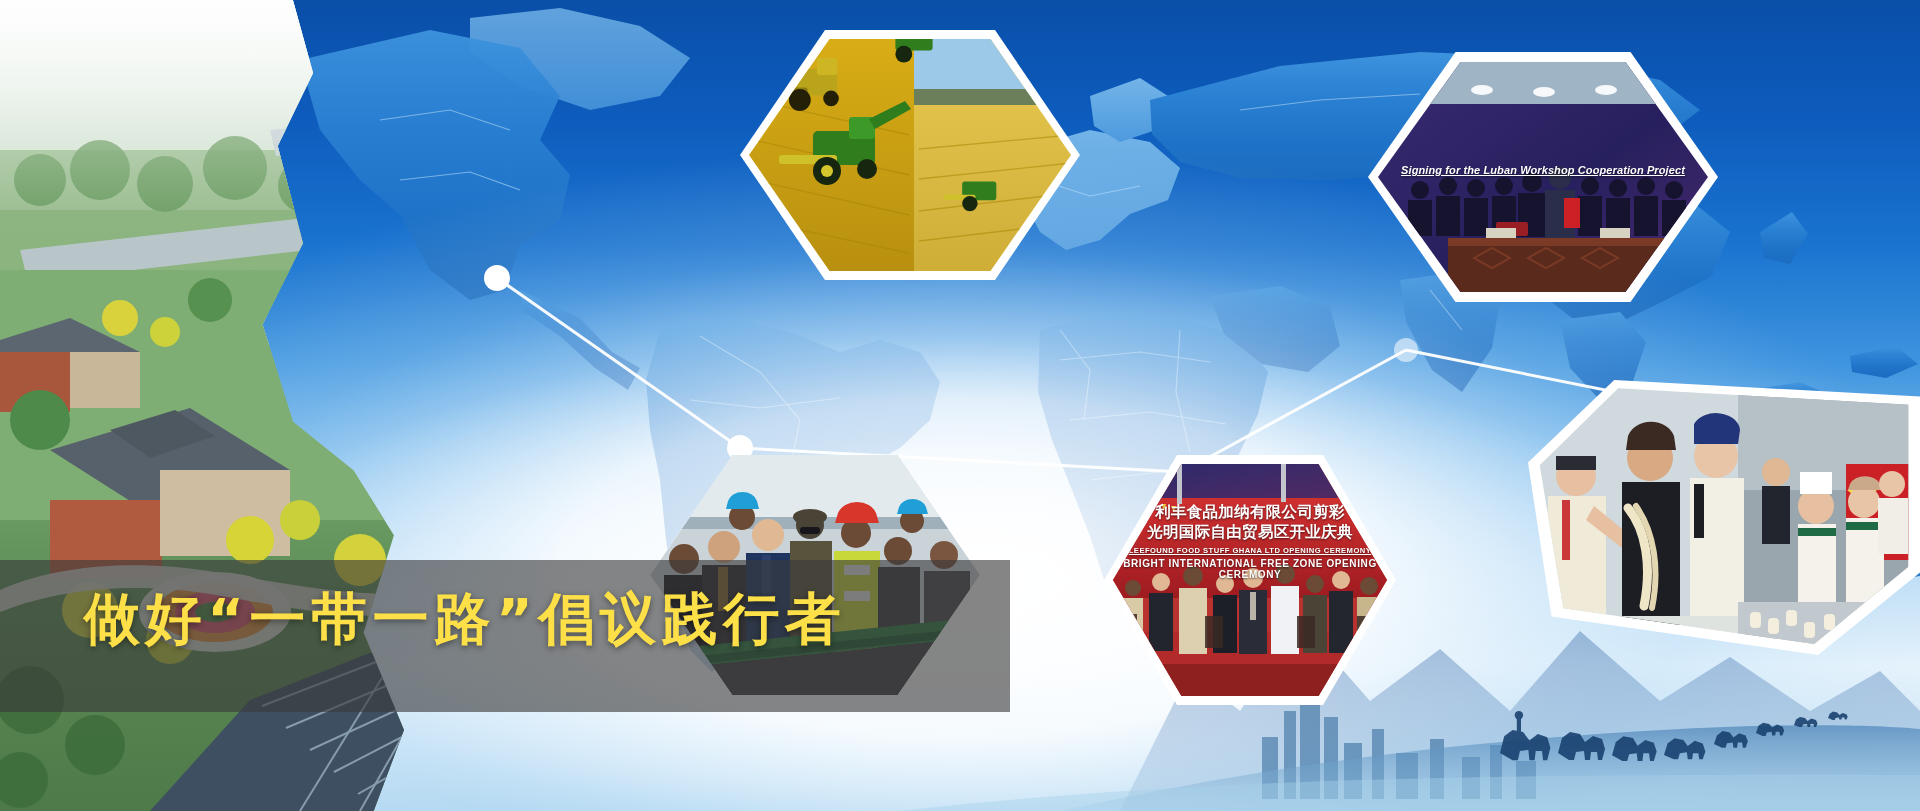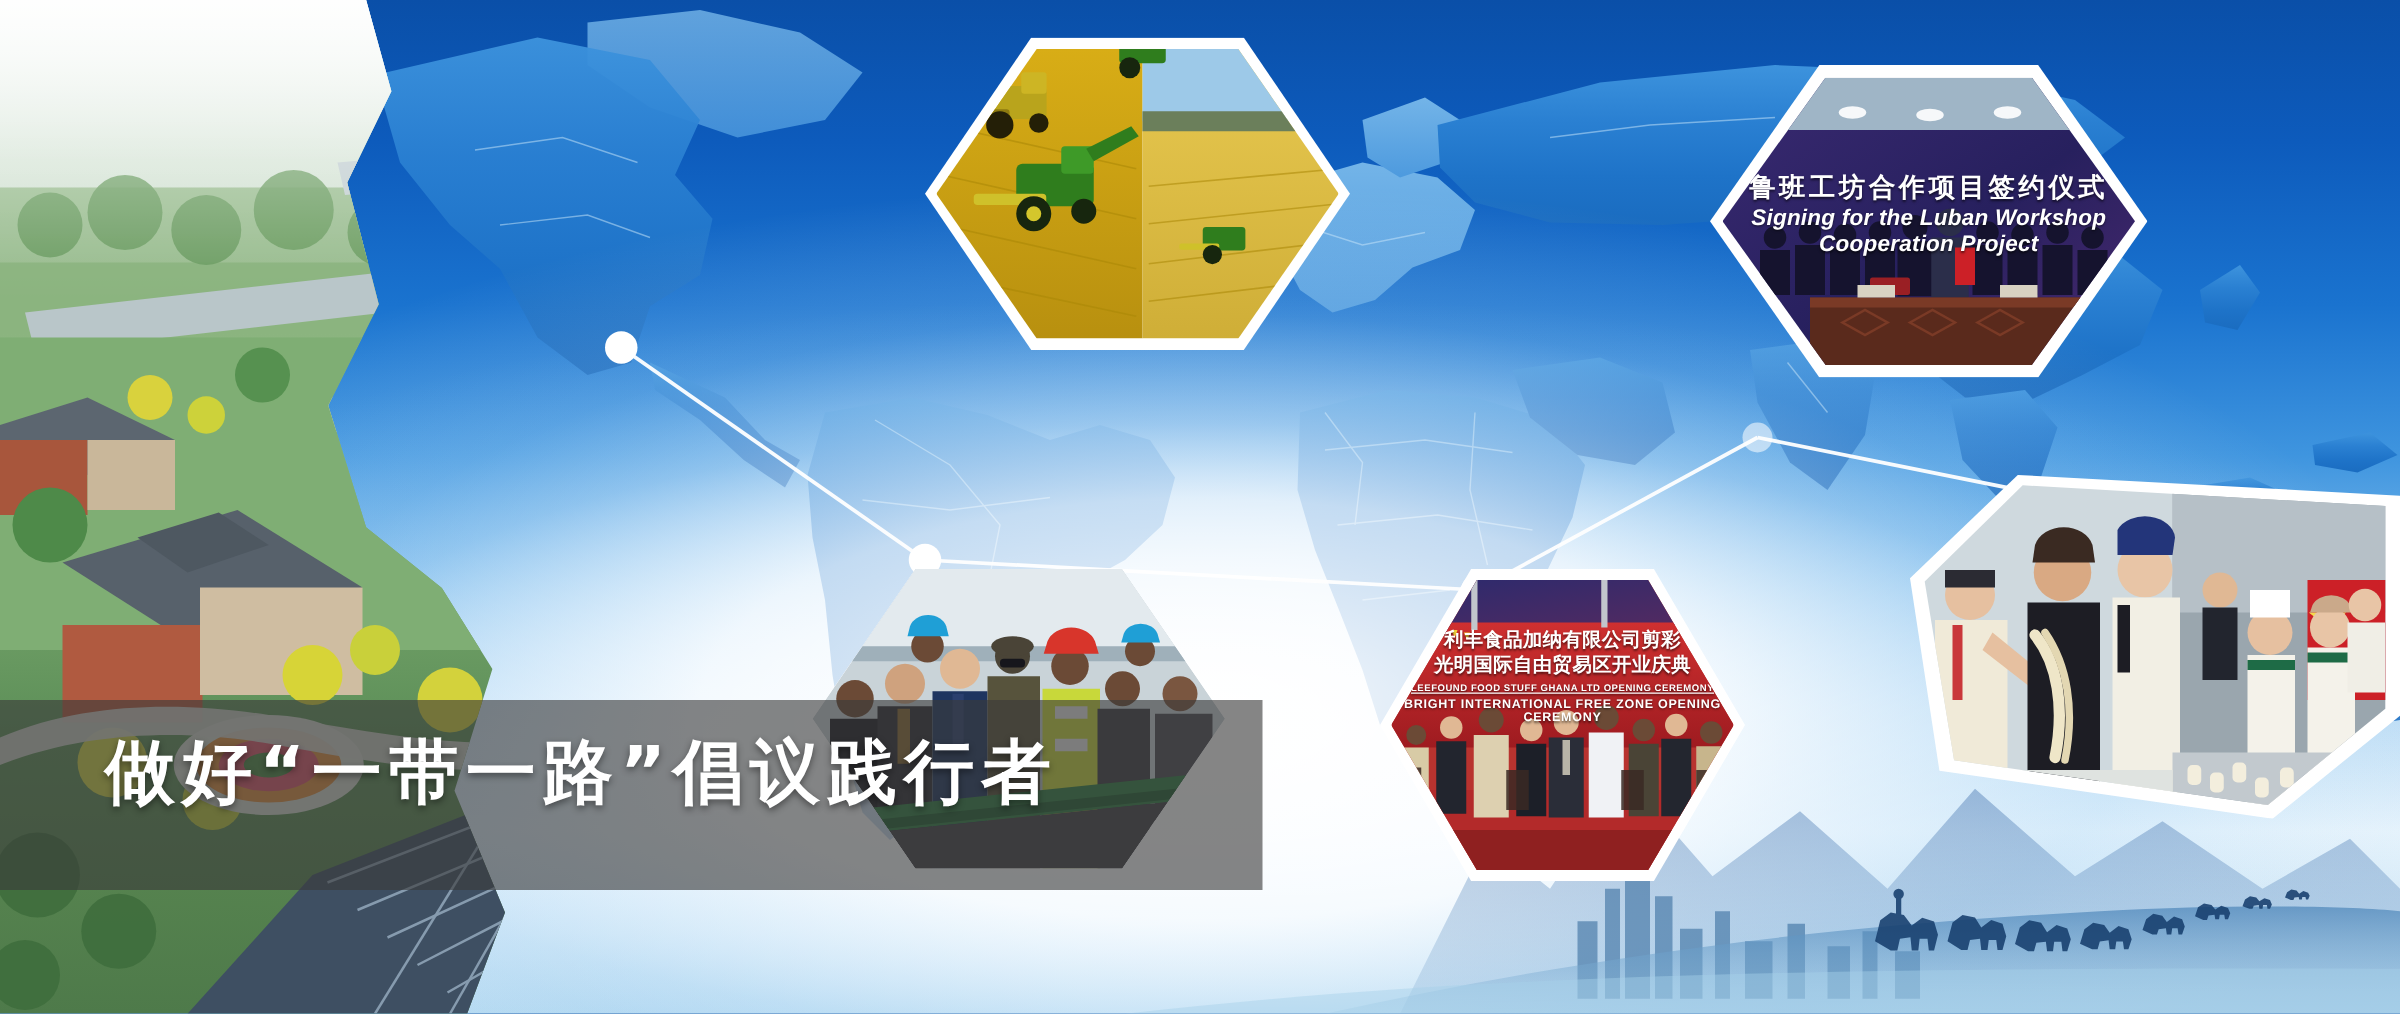--- a/index.html
+++ b/index.html
@@ -56,21 +56,21 @@
   .pent .inner svg{ position:absolute; inset:0; width:100%; height:100%; }
 
   
   .ph-txt{ position:absolute; left:0; width:100%; text-align:center; color:#fff;
     font-weight:700; letter-spacing:.06em; text-shadow:0 1px 2px rgba(0,0,0,.6); }
 
   
   .band{ position:absolute; left:0; top:560px; width:1010px; height:152px;
     background:rgba(58,58,58,.62); }
   .band-title{ position:absolute; left:84px; top:578px; width:900px;
-    color:#ffffff; font-size:56px; font-weight:700; letter-spacing:.10em;
+    color:#fde047; font-size:56px; font-weight:700; letter-spacing:.10em;
     line-height:1.45; white-space:nowrap;
     font-family:"DejaVu Sans","Liberation Sans",sans-serif;
     text-shadow:0 2px 6px rgba(0,0,0,.45); }
 </style>
 </head>
 <body>
 
 <div class="stage">
 
   <div class="map-bg"></div>
@@ -451,22 +451,21 @@
         <rect x="70" y="176" width="220" height="8" fill="#7a3a26"></rect>
         <g stroke="#7a3a26" stroke-width="2" fill="none">
           <path d="M96 196 l18-10 l18 10 l-18 10 Z"></path>
           <path d="M150 196 l18-10 l18 10 l-18 10 Z"></path>
           <path d="M204 196 l18-10 l18 10 l-18 10 Z"></path>
         </g>
 
         <rect x="108" y="166" width="30" height="10" fill="#d8d2c2"></rect>
         <rect x="222" y="166" width="30" height="10" fill="#d8d2c2"></rect>
       </svg>
-      <div class="ph-txt" style="top:74px; font-size:21px; letter-spacing:.14em;">鲁班工坊合作项目签约仪式</div>
-      <div class="ph-txt" style="top:102px; font-size:18px; font-style:italic; letter-spacing:.01em; font-weight:700;">Signing for the Luban Workshop Cooperation Project</div>
+      <div class="ph-txt" style="top:102px; font-size:11px; font-style:italic; letter-spacing:.01em; font-weight:700;text-decoration:underline;">Signing for the Luban Workshop Cooperation Project</div>
     </div>
   </div>
 
   <div class="hex" style="left:650px; top:455px; width:330px; height:240px;">
     <div class="inner" style="top:0;left:0;right:0;bottom:0;">
       <svg viewBox="0 0 330 240" preserveAspectRatio="none">
         <rect x="0" y="0" width="330" height="240" fill="#c9d3d8"></rect>
         <rect x="0" y="0" width="330" height="70" fill="#e3eaee"></rect>
         <rect x="0" y="62" width="330" height="12" fill="#9fb0ba"></rect>
 

